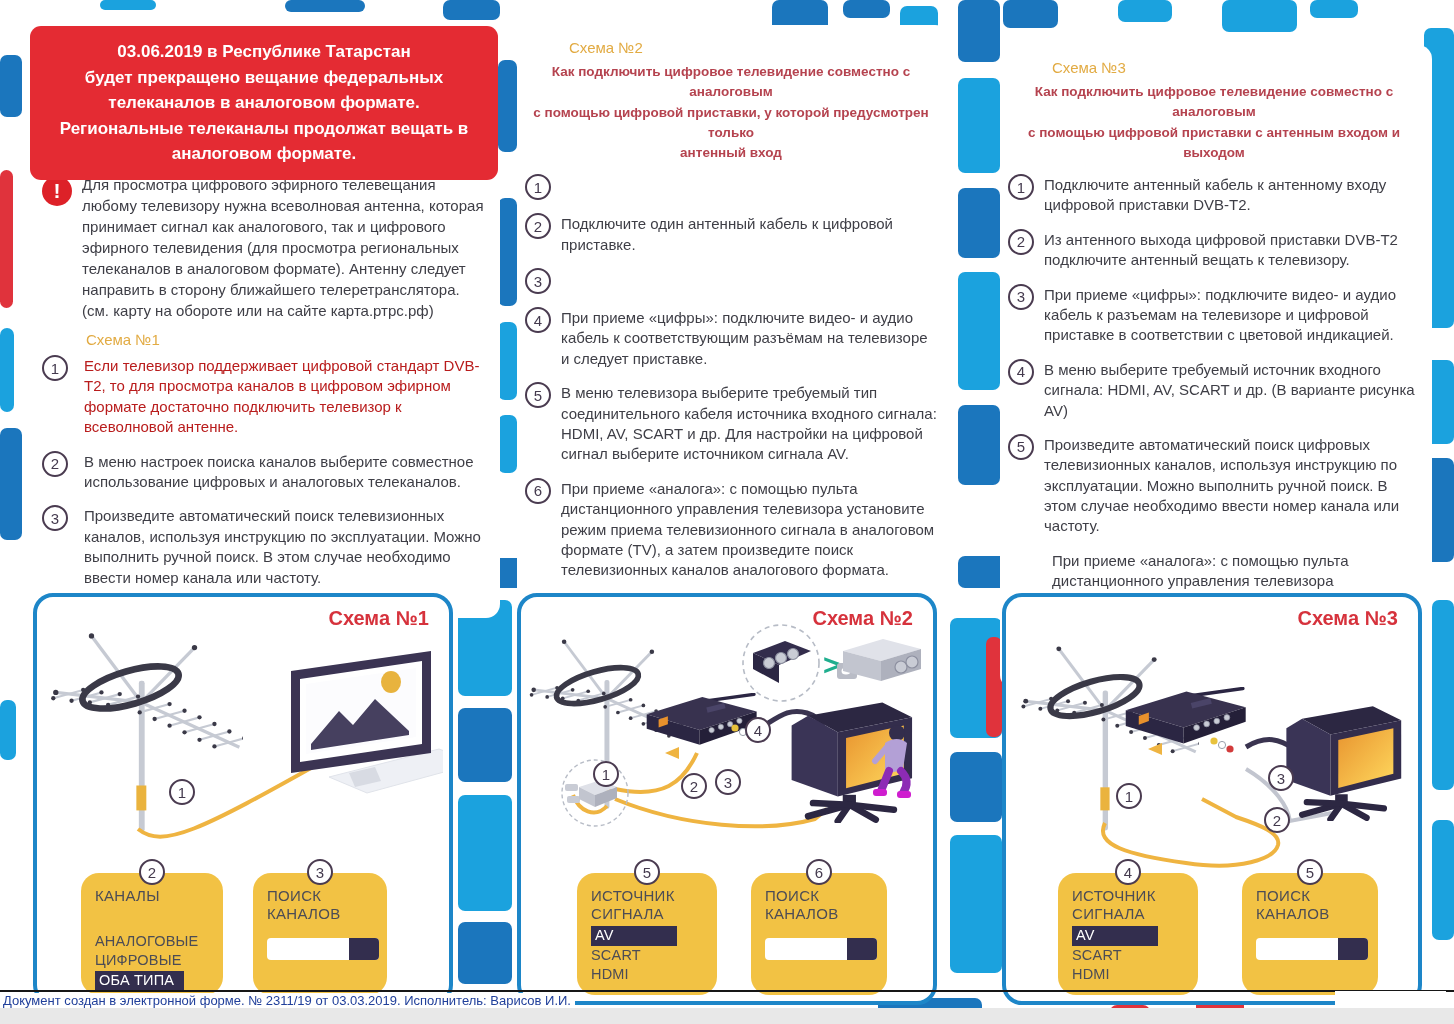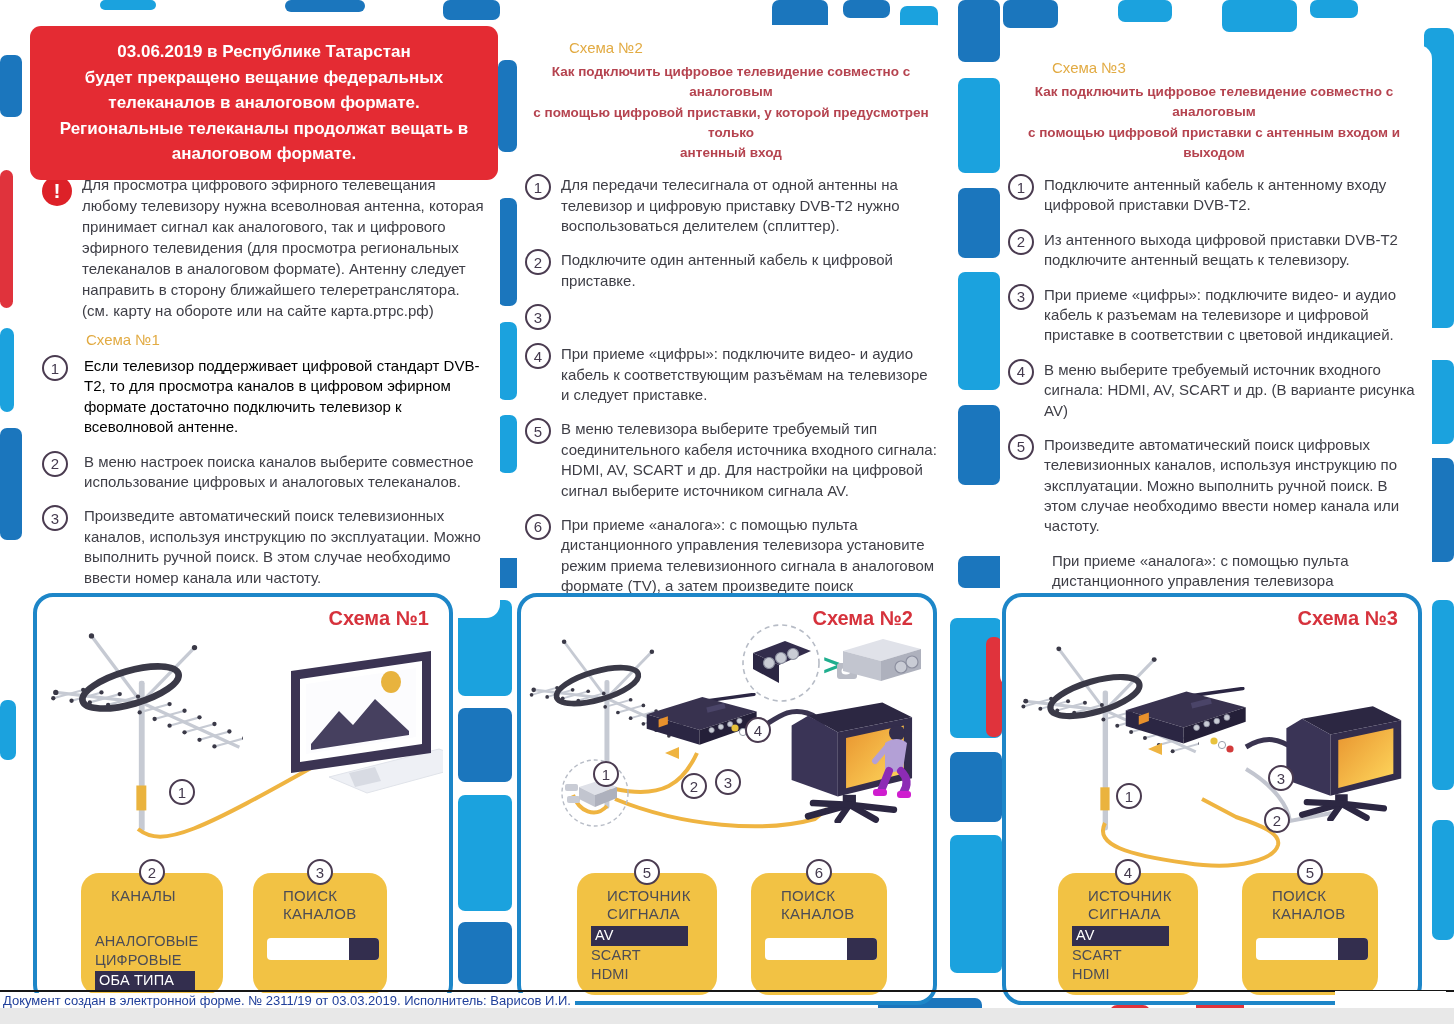--- a/index.html
+++ b/index.html
@@ -24,38 +24,38 @@
   .col1 .gold{margin-left:50px;}
   .col2 .gold,.col3 .gold{margin-left:44px;margin-top:2px;}
   .subtitle{color:#b5434f;font-weight:bold;font-size:13.5px;line-height:1.5;text-align:center;
     white-space:pre-line;margin:2px 0 10px 0;}
   ol.ilist{list-style:none;margin:0;padding:0;}
   ol.ilist li{display:flex;gap:10px;margin-bottom:12px;}
   .col1 ol.ilist li{gap:16px;margin-left:6px;}
   .numc{flex:0 0 26px;width:26px;height:26px;border-radius:50%;border:2px solid #4a3b50;background:#fff;
     color:#443a4e;font-size:15px;display:flex;align-items:center;justify-content:center;box-sizing:border-box;margin-top:1px;}
   ol.ilist p{margin:2px 0 0 0;font-size:15px;line-height:1.36;color:#3e3e46;}
-  ol.ilist p.redtxt{color:#000000;}
+  ol.ilist p.redtxt{color:#b91c1c;}
   .extra-par{margin:14px 0 0 44px;font-size:15px;line-height:1.36;color:#3e3e46;width:356px;}
   
   .panel{position:absolute;top:593px;width:420px;height:412px;background:#fff;box-sizing:border-box;
     border:4px solid #1d86c8;border-radius:20px;z-index:2;}
   .p1{left:33px;}.p2{left:517px;}.p3{left:1002px;}
   .panel-title{position:absolute;top:10px;right:20px;color:#d6323c;font-size:20px;font-weight:bold;z-index:3;}
   .illus{position:absolute;left:2px;top:24px;z-index:2;}
   .marker{position:absolute;width:26px;height:26px;border-radius:50%;border:2px solid #4a3b50;background:#fff;
     color:#443a4e;font-size:15px;display:flex;align-items:center;justify-content:center;box-sizing:border-box;z-index:4;}
   .ybox{position:absolute;top:276px;background:#f2c244;border-radius:18px;padding:14px 12px 12px 14px;
     box-sizing:border-box;height:122px;z-index:3;}
   .ybox .boxnum{top:-14px;left:50%;transform:translateX(-50%);}
-  .ybox-title div{font-size:15px;line-height:1.22;color:#4c4c55;letter-spacing:.3px;margin-left:16px;}
+  .ybox-title div{font-size:15px;line-height:1.22;color:#4c4c55;letter-spacing:.3px;}
   .opts{margin-top:27px;}
   .opts.tight{margin-top:2px;}
   .opt{font-size:14.5px;line-height:1.32;color:#4c4c55;letter-spacing:.2px;}
-  .opt.sel{background:#332e4e;color:#fff;display:inline-block;padding:0 21px 1px 4px;}
+  .opt.sel{background:#332e4e;color:#fff;display:inline-block;padding:0 10px 1px 4px;}
   .opt.sel.wide{display:block;width:72px;}
   .pbar{margin-top:14px;width:112px;height:22px;background:#fff;border-radius:4px;position:relative;overflow:hidden;}
   .pfill{position:absolute;right:0;top:0;width:30px;height:100%;background:#332e4e;}
   
   .hrline{position:absolute;left:0;top:990px;width:100%;height:2px;background:#161616;z-index:5;}
   .f-line{position:absolute;left:2px;background:#fff;color:#21409b;font-size:13px;z-index:6;padding:0 4px 0 1px;white-space:nowrap;}
   .f1{top:993px;}.f2{top:1008px;}
   .blueline{position:absolute;left:0;top:1021px;width:337px;height:2px;background:#2b59a8;z-index:6;}
   .logo{position:absolute;right:8px;top:991px;display:flex;align-items:center;gap:4px;z-index:6;background:#fff;padding:2px 4px;}
   .logo-txt div{color:#8b9199;font-size:10px;line-height:1.2;margin-top:28px;}
@@ -229,21 +229,20 @@
   </section>
 
   <section class="col col2">
     <div class="gold">Схема №2</div>
     <div class="subtitle">Как подключить цифровое телевидение совместно с аналоговым
 с помощью цифровой приставки, у которой предусмотрен только
 антенный вход</div>
     <ol class="ilist" id="list-2">
         <li>
           <span class="numc">1</span>
-          <p>Для передачи телесигнала от одной антенны на телевизор и цифровую приставку DVB-T2 нужно воспользоваться делителем (сплиттер).</p>
         </li>
         <li>
           <span class="numc">2</span>
           <p>Подключите один антенный кабель к цифровой приставке.</p>
         </li>
         <li>
           <span class="numc">3</span>
         </li>
         <li>
           <span class="numc">4</span>

